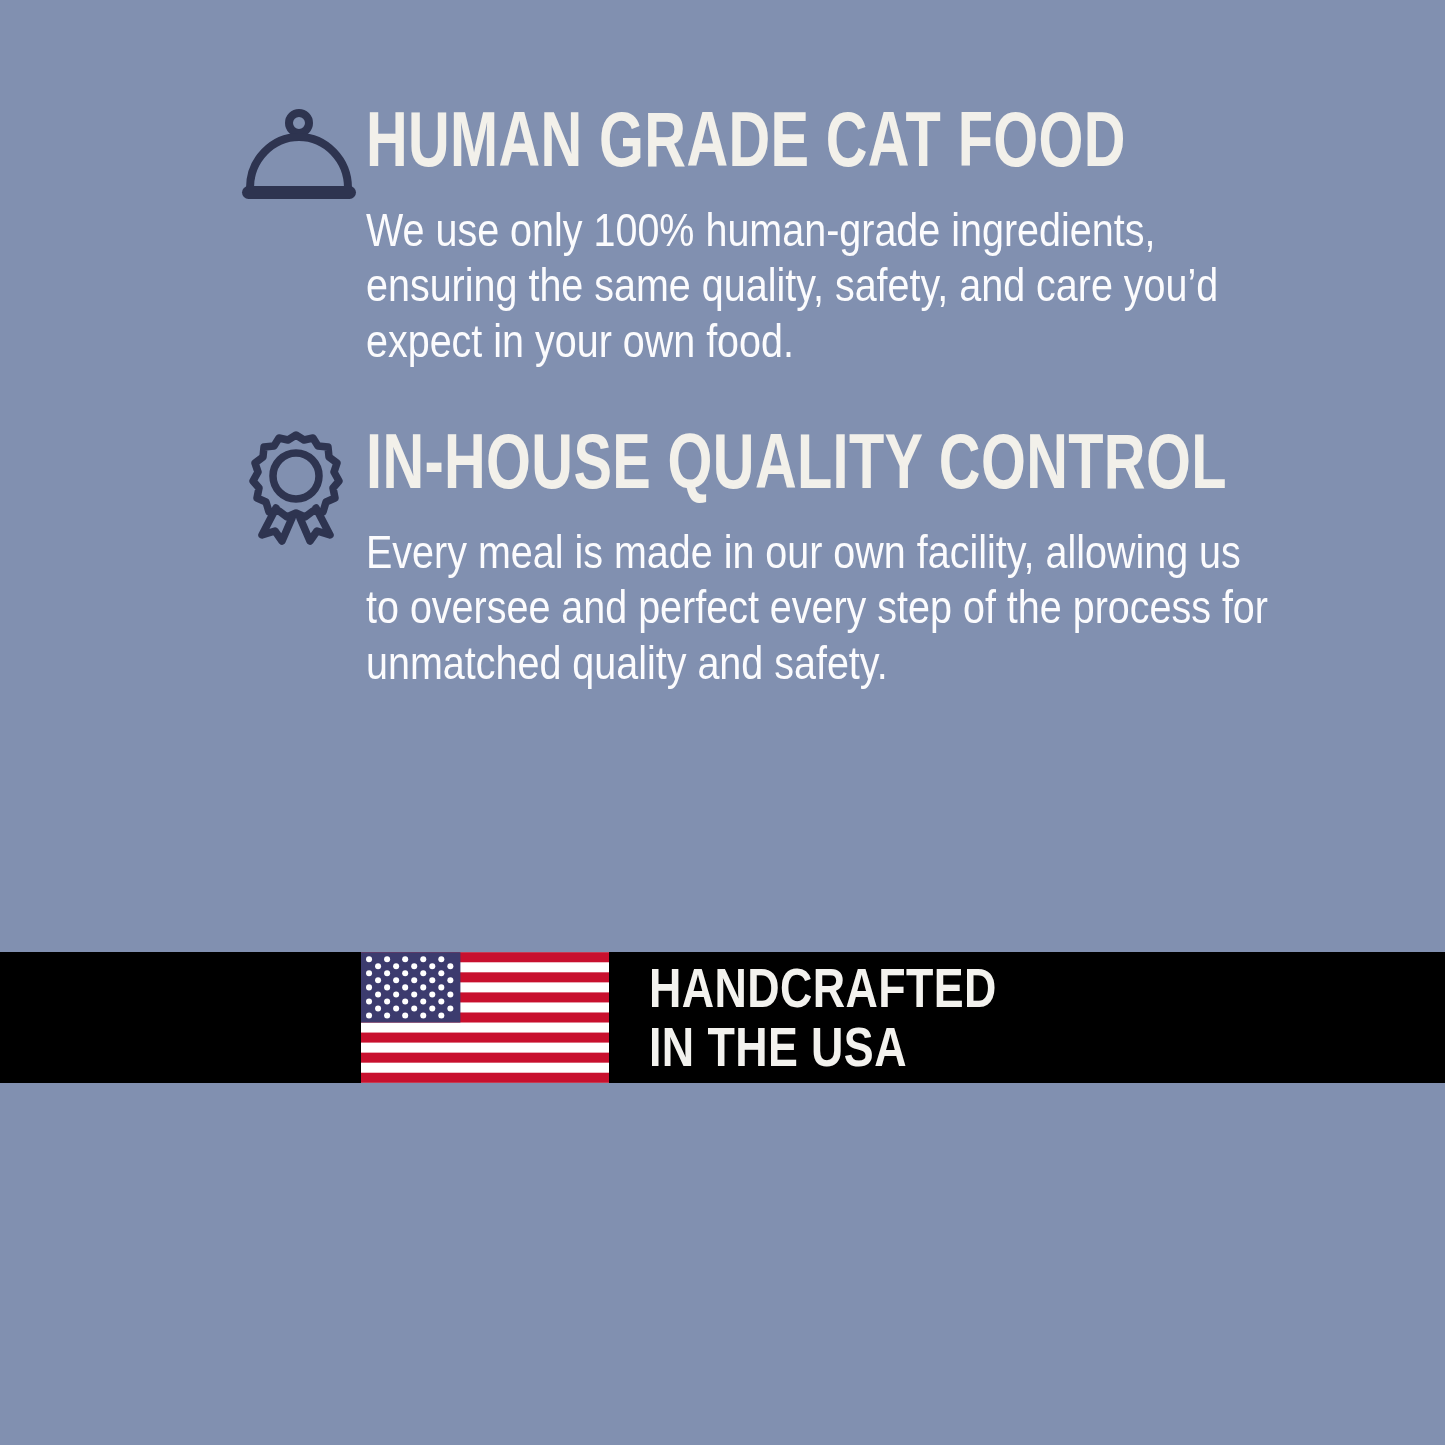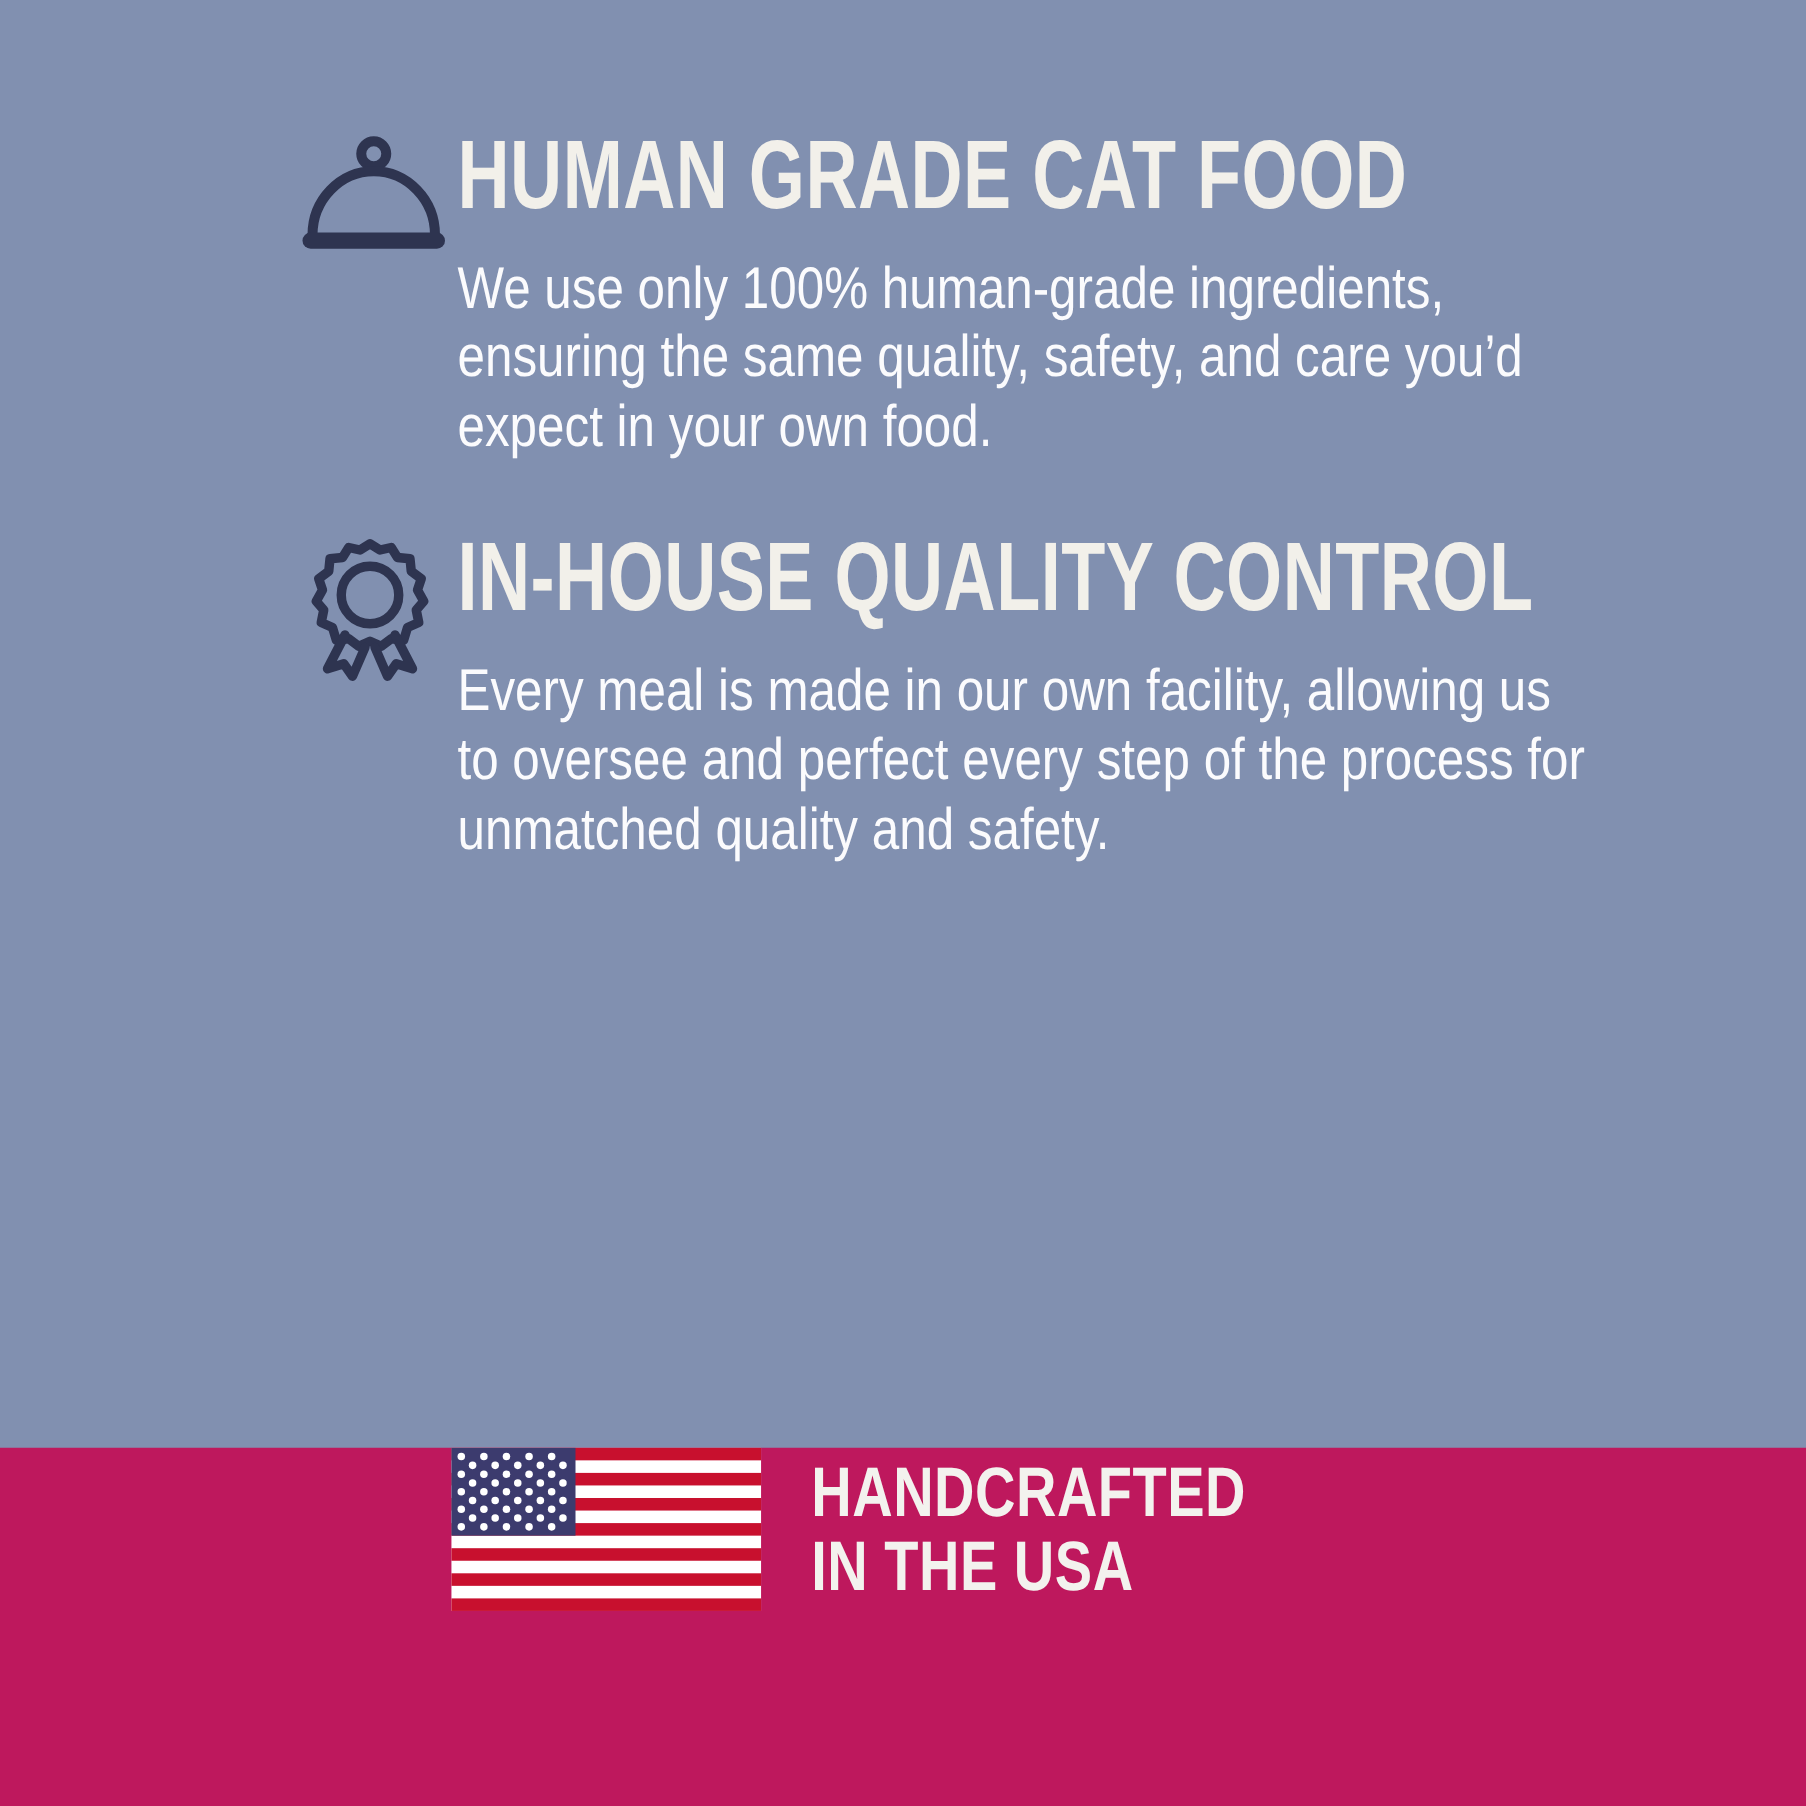--- a/index.html
+++ b/index.html
@@ -10,21 +10,21 @@
     width: 1445px;
     height: 1445px;
     background: #8190B0;
     font-family: "Liberation Sans", sans-serif;
     overflow: hidden;
     position: relative;
   }
 
   .page {
     width: 1445px;
-    height: 1445px;
+    height: 1083px;
     position: relative;
     display: flex;
     flex-direction: column;
   }
 
   
   .features-panel {
     background: #8190B0;
     height: 1158px;
     box-sizing: border-box;
@@ -79,21 +79,21 @@
     font-size: 47px;
     line-height: 1.18;
     margin: 26px 0 0 0;
     max-width: 1090px;
     transform: scaleX(0.84);
     transform-origin: left center;
   }
 
   
   .footer-band {
-    background: #be185d;
+    background: #000000;
     flex: 1;
     display: flex;
     align-items: flex-start;
     justify-content: center;
     box-sizing: border-box;
   }
 
   .footer-inner {
     display: flex;
     align-items: center;

